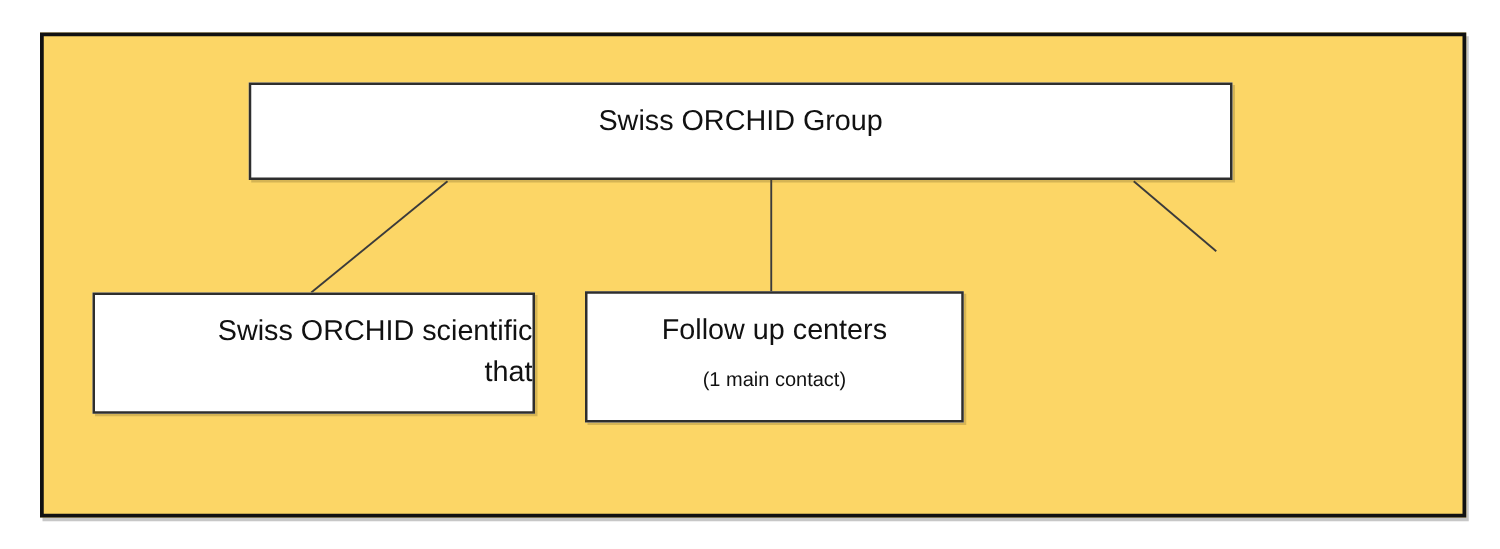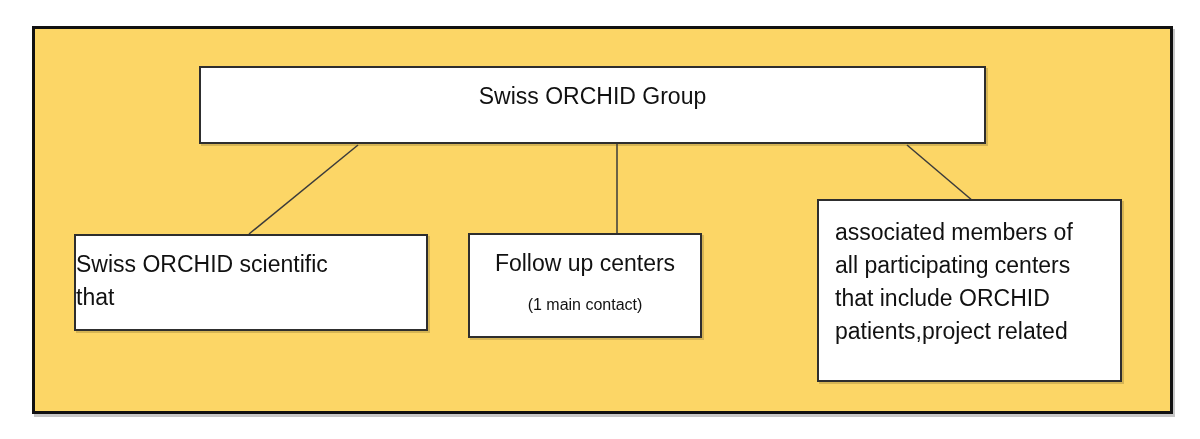--- a/index.html
+++ b/index.html
@@ -47,27 +47,27 @@
     left: 199px; top: 66px;
     width: 787px; height: 78px;
     text-align: center;
     padding-top: 13px;
     line-height: 30px;
   }
 
   .node--board {
     left: 74px; top: 234px;
     width: 354px; height: 97px;
-    text-align: left;
+    text-align: right;
     padding-top: 12px;
   }
 
   .node--followup {
     left: 468px; top: 233px;
-    width: 234px; height: 105px;
+    width: 303px; height: 105px;
     text-align: center;
     padding-top: 13px;
   }
   .node--followup .node-title { display: block; line-height: 30px; }
   .node--followup .node-note  { display: block; font-size: 16px; line-height: 22px; margin-top: 16px; }
 
   .node--associated {
     left: 817px; top: 199px;
     width: 305px; height: 183px;
     text-align: left;
@@ -95,19 +95,13 @@
   <div class="node node--board">
     <span class="line">Swiss ORCHID scientific</span>
     <span class="line">that</span>
   </div>
 
   <div class="node node--followup">
     <span class="node-title">Follow up centers</span>
     <span class="node-note">(1 main contact)</span>
   </div>
 
-  <div class="node node--associated">
-    <span class="line">associated members of</span>
-    <span class="line">all participating centers</span>
-    <span class="line">that include ORCHID</span>
-    <span class="line">patients,project related</span>
-  </div>
 </div>
 
 </body></html>

